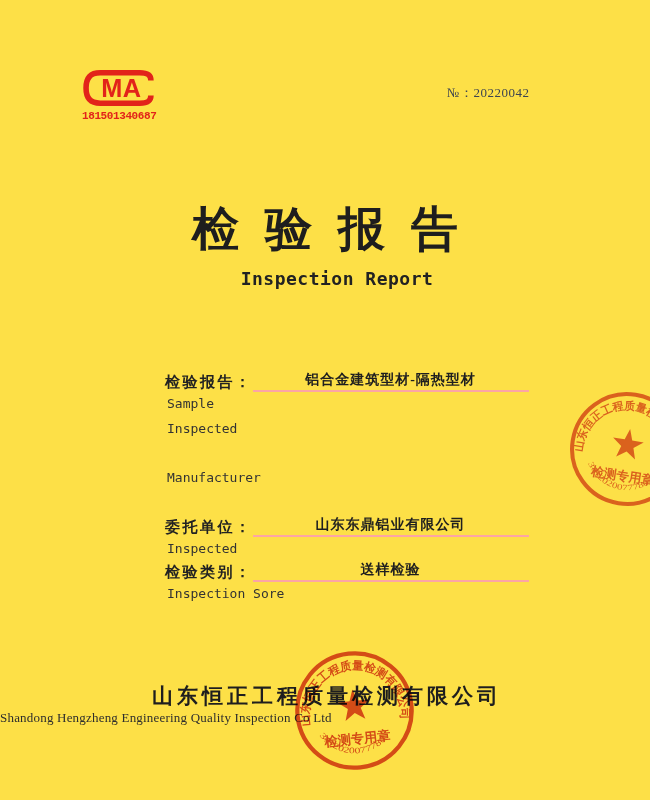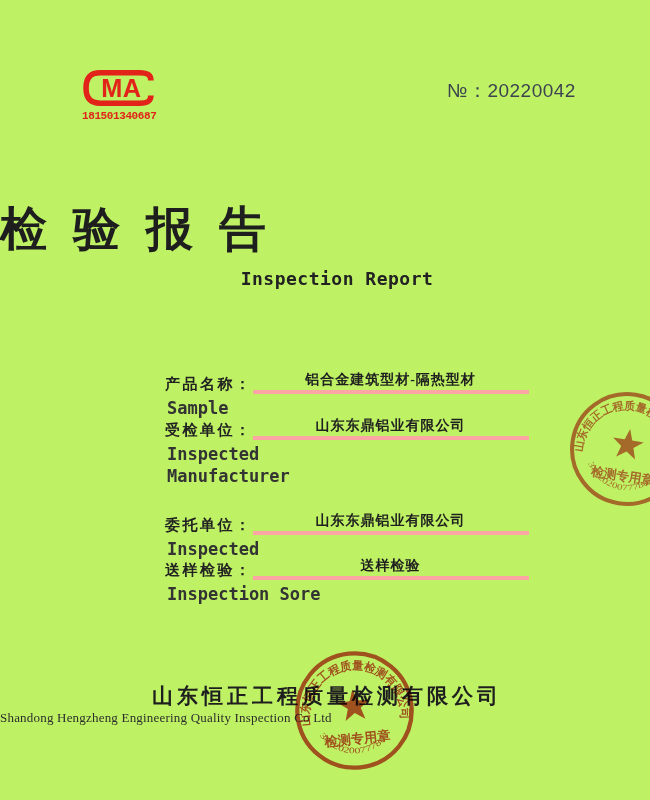--- a/index.html
+++ b/index.html
@@ -5,45 +5,46 @@
   * { margin: 0; padding: 0; box-sizing: border-box; }
   html, body { width: 650px; height: 800px; }
   body {
     font-family: "Liberation Serif", "DejaVu Serif", serif;
     background: #ffffff;
     overflow: hidden;
     position: relative;
   }
   .page {
     position: absolute; inset: 0;
-    background: #bef264;
+    background: #fde047;
     color: #2b2b2b;
   }
 
   
   .cma { position: absolute; left: 82px; top: 68px; width: 80px; }
   .cma svg { display: block; width: 76px; height: 40px; }
   .cma-num {
     margin-top: 2px;
     font-family: Liberation Mono, monospace;
     font-size: 11px; font-weight: 700; letter-spacing: -0.4px;
     color: #e2231a; white-space: nowrap;
   }
 
   
   .report-no {
-    position: absolute; left: 447px; top: 78px;
-    font-family: Liberation Sans, sans-serif;
-    font-size: 19px; color: #3d4450; letter-spacing: 0.5px;
+    position: absolute; left: 447px; top: 84px;
+    font-family: Liberation Serif, serif;
+    font-size: 13px; color: #3d4450; letter-spacing: 0.5px;
     white-space: nowrap;
   }
 
   
   .title-zh {
     position: absolute; top: 198px; left: 0; width: 100%;
+    text-align: center;
     font-size: 47px; font-weight: 700; color: #1e1e1e;
   }
   .title-zh span { letter-spacing: 26px; margin-right: -26px; }
   .title-en {
     position: absolute; top: 268px; left: 12px; width: 100%;
     text-align: center;
     font-family: "DejaVu Sans Mono", monospace;
     font-size: 18px; font-weight: 700; color: #222; letter-spacing: 0.5px;
   }
 
@@ -51,29 +52,29 @@
   .fields { position: absolute; left: 165px; top: 371px; width: 368px; }
   .frow { height: 45.6px; }
   .fline { white-space: nowrap; }
   .flabel {
     display: inline-block;
     font-size: 15px; font-weight: 600; letter-spacing: 2.5px;
     color: #222; vertical-align: bottom;
   }
   .fvalue {
     display: inline-block; width: 276px;
-    border-bottom: 4px solid #fca5a5;
+    border-bottom: 2px solid #fca5a5;
     text-align: center; vertical-align: bottom;
     font-size: 14px; font-weight: 700; color: #1f1f1f;
     padding-bottom: 1px; letter-spacing: 1px;
   }
   .fsub {
     margin-top: 4px; padding-left: 2px;
     font-family: "DejaVu Sans Mono", monospace;
-    font-size: 17px; color: #333; font-weight: bold;
+    font-size: 13px; color: #333;
   }
 
   
   .footer-zh {
     position: absolute; top: 682px; left: 0; width: 100%;
     text-align: center; font-size: 21px; font-weight: 700; color: #1e1e1e;
   }
   .footer-zh span { letter-spacing: 4px; margin-right: -4px; }
   .footer-en {
     position: absolute; top: 710px; left: 0; width: 100%;
@@ -122,46 +123,43 @@
 
   <div class="title-zh">
     <span>检验报告</span>
   </div>
   <div class="title-en">Inspection Report</div>
 
   <div class="fields">
 
     <div class="frow">
       <div class="fline">
-        <span class="flabel">产品名称：</span><span class="fvalue">铝合金建筑型材-隔热型材</span>
+        <span class="flabel">检验报告：</span><span class="fvalue">铝合金建筑型材-隔热型材</span>
       </div>
       <div class="fsub">Sample</div>
     </div>
 
     <div class="frow">
-      <div class="fline">
-        <span class="flabel">受检单位：</span><span class="fvalue">山东东鼎铝业有限公司</span>
-      </div>
       <div class="fsub">Inspected</div>
     </div>
 
     <div class="frow">
       <div class="fsub">Manufacturer</div>
     </div>
 
     <div class="frow">
       <div class="fline">
         <span class="flabel">委托单位：</span><span class="fvalue">山东东鼎铝业有限公司</span>
       </div>
       <div class="fsub">Inspected</div>
     </div>
 
     <div class="frow">
       <div class="fline">
-        <span class="flabel">送样检验：</span><span class="fvalue">送样检验</span>
+        <span class="flabel">检验类别：</span><span class="fvalue">送样检验</span>
       </div>
       <div class="fsub">Inspection Sore</div>
     </div>
 
   </div>
 
   <div class="footer-zh">
     <span>山东恒正工程质量检测有限公司</span>
   </div>
   <div class="footer-en">Shandong Hengzheng Engineering Quality Inspection Co Ltd</div>

